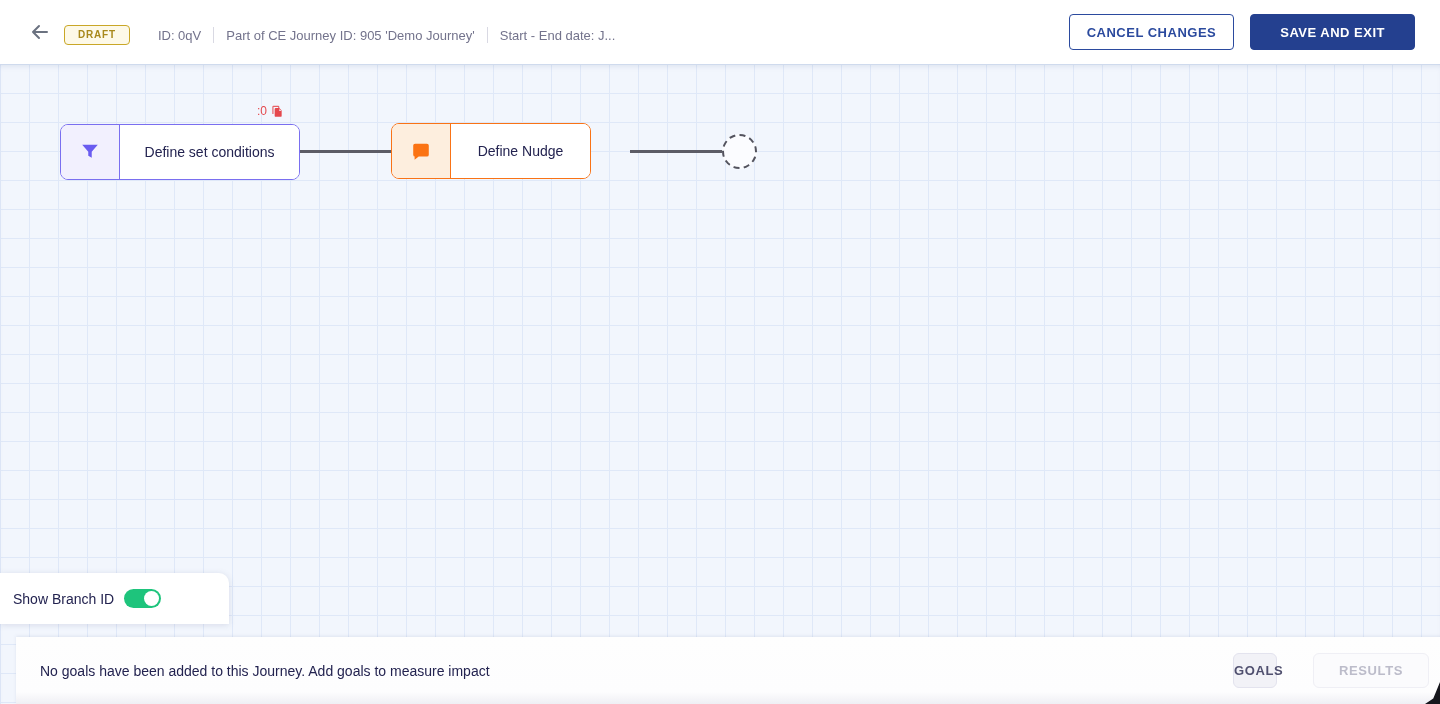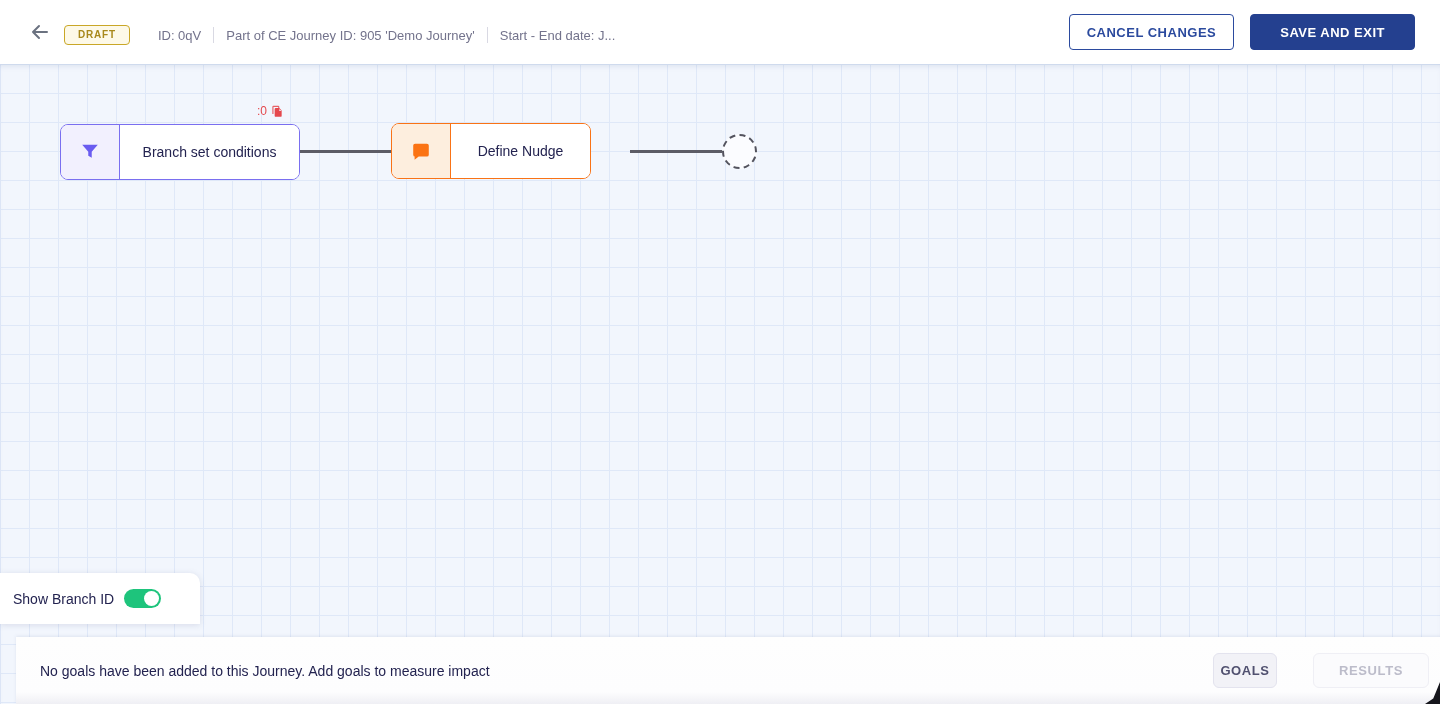--- a/index.html
+++ b/index.html
@@ -79,21 +79,21 @@
   .connector-1 { left: 300px; width: 91px; }
   .connector-2 { left: 630px; width: 92px; }
 
   .placeholder-circle {
     position: absolute; left: 722px; top: 70px; width: 35px; height: 35px;
     border: 2px dashed #53535e; border-radius: 50%; background: #fbfcff; cursor: pointer;
   }
 
   
   .branch-panel {
-    position: absolute; left: 0; top: 509px; width: 200px; height: 51px;
+    position: absolute; left: 0; top: 509px; width: 229px; height: 51px;
     background: #ffffff; border-top-right-radius: 10px;
     box-shadow: 0 1px 6px rgba(90,100,140,0.18);
     display: flex; align-items: center; padding-left: 13px; z-index: 10;
   }
   .branch-panel-label { font-size: 14px; color: #232350; }
   .toggle {
     margin-left: 10px; width: 37px; height: 19px; border-radius: 10px;
     background: #1ec47c; position: relative; cursor: pointer; flex: 0 0 auto;
   }
   .toggle-knob {
@@ -103,21 +103,21 @@
 
   
   .footer-bar {
     position: absolute; left: 16px; bottom: 0; width: 1440px; height: 67px;
     background: linear-gradient(to bottom, #fefefe 0%, #fdfdfe 82%, #efeff4 100%);
     box-shadow: 0 -1px 3px rgba(140,150,180,0.18);
     display: flex; align-items: center; z-index: 20;
   }
   .footer-msg { font-size: 14px; color: #232350; margin-left: 24px; flex: 1 1 auto; }
   .btn-goals {
-    height: 35px; width: 64px; background: #f2f2f7; border: 1px solid #e3e3ee;
+    height: 35px; width: 44px; background: #f2f2f7; border: 1px solid #e3e3ee;
     border-radius: 6px; color: #50506f; font-family: "Liberation Sans", sans-serif;
     font-size: 13px; font-weight: bold; letter-spacing: 0.6px; cursor: pointer;
   }
   .btn-results {
     height: 35px; width: 116px; margin-left: 36px; margin-right: 27px;
     background: #fbfbfd; border: 1px solid #efeff5; border-radius: 6px;
     color: #bcbcca; font-family: "Liberation Sans", sans-serif; font-size: 13px;
     font-weight: bold; letter-spacing: 0.6px; cursor: default;
   }
 
@@ -170,21 +170,21 @@
   <div class="connector connector-2"></div>
 
   <div class="node node-conditions">
     <div class="node-icon-cell">
       <span style="display:flex;">
         <svg width="22" height="22" viewBox="0 0 24 24" fill="#6a5cf0">
           <path d="M3.5 4 h17 l-6.6 7.8 v6.4 l-3.8 -2.2 v-4.2 z"></path>
         </svg>
       </span>
     </div>
-    <div class="node-label-cell">Branch set conditions</div>
+    <div class="node-label-cell">Define set conditions</div>
   </div>
 
   <div class="node node-nudge">
     <div class="node-icon-cell">
       <span style="display:flex;">
         <svg width="22" height="22" viewBox="0 0 24 24" fill="#fb7313">
           <path d="M5.5 4 h13 a2 2 0 0 1 2 2 v10 a2 2 0 0 1 -2 2 H9.5 L5 21.5 V18 h0.5 a2 2 0 0 1 -2 -2 V6 a2 2 0 0 1 2 -2 z"></path>
         </svg>
       </span>
     </div>

